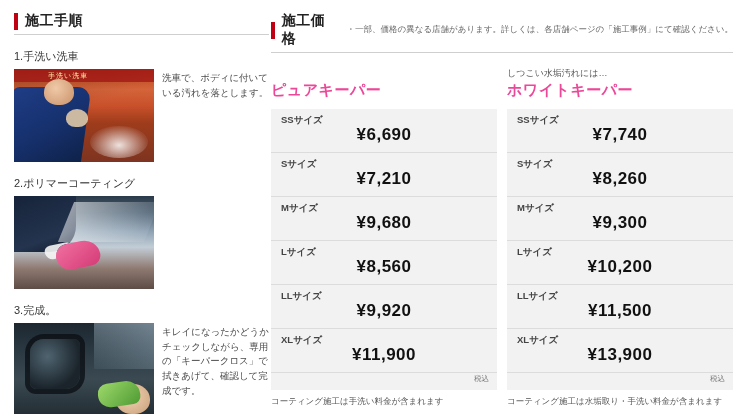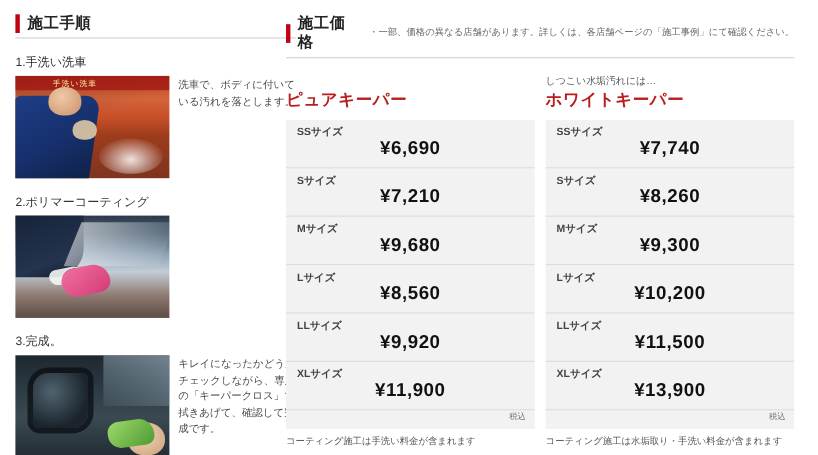--- a/index.html
+++ b/index.html
@@ -190,21 +190,21 @@
   .ph3-win {
     position: absolute;
     right: 0; top: 0;
     width: 60px; height: 46px;
     background: linear-gradient(200deg, rgba(200,225,240,0.5), rgba(120,150,170,0.12));
   }
 
   
   .right-col {
     position: absolute;
-    left: 260px;
+    left: 271px;
     top: 12px;
     width: 462px;
   }
   .price-note {
     font-size: 8.5px;
     color: #666666;
     margin-left: 10px;
     white-space: nowrap;
   }
   .price-head {
@@ -223,21 +223,21 @@
   }
   .tbl-lead {
     font-size: 9px;
     color: #555555;
     height: 13px;
     margin-bottom: 1px;
   }
   .tbl-title {
     font-size: 15px;
     font-weight: bold;
-    color: #b91c1c;
+    color: #ec4899;
     margin-bottom: 9px;
     letter-spacing: 0.5px;
   }
   .tbl {
     background: #f2f2f2;
     padding: 0 0 6px 0;
   }
   .row {
     padding: 5px 10px 7px 10px;
     border-bottom: 1px solid #dcdcdc;

